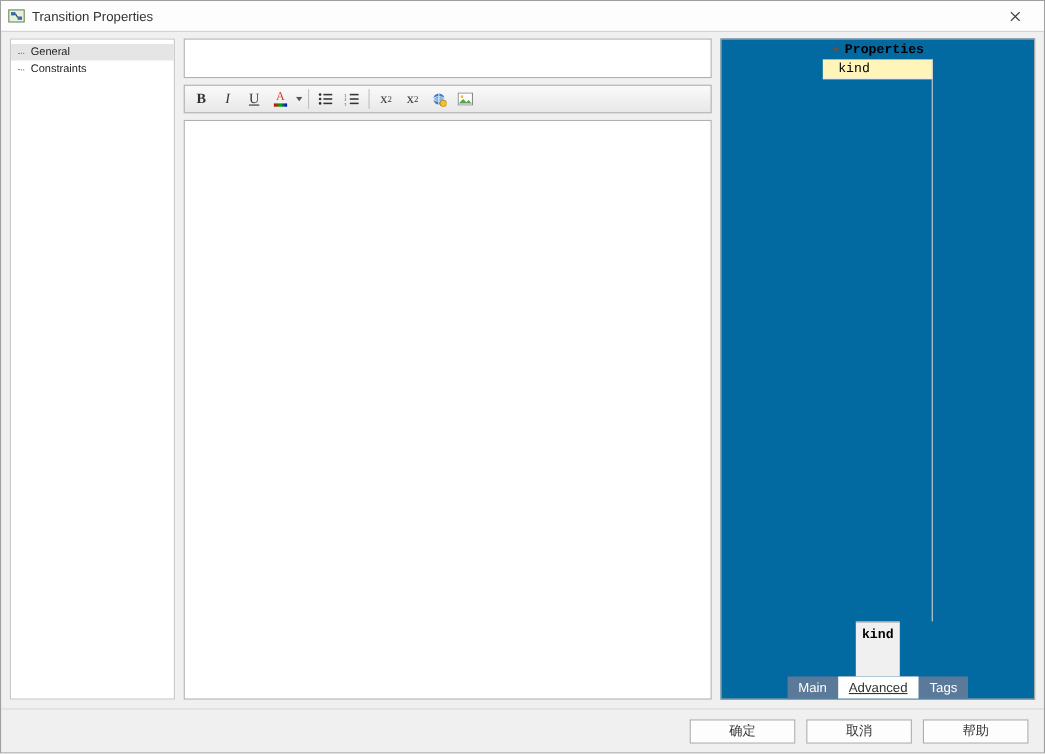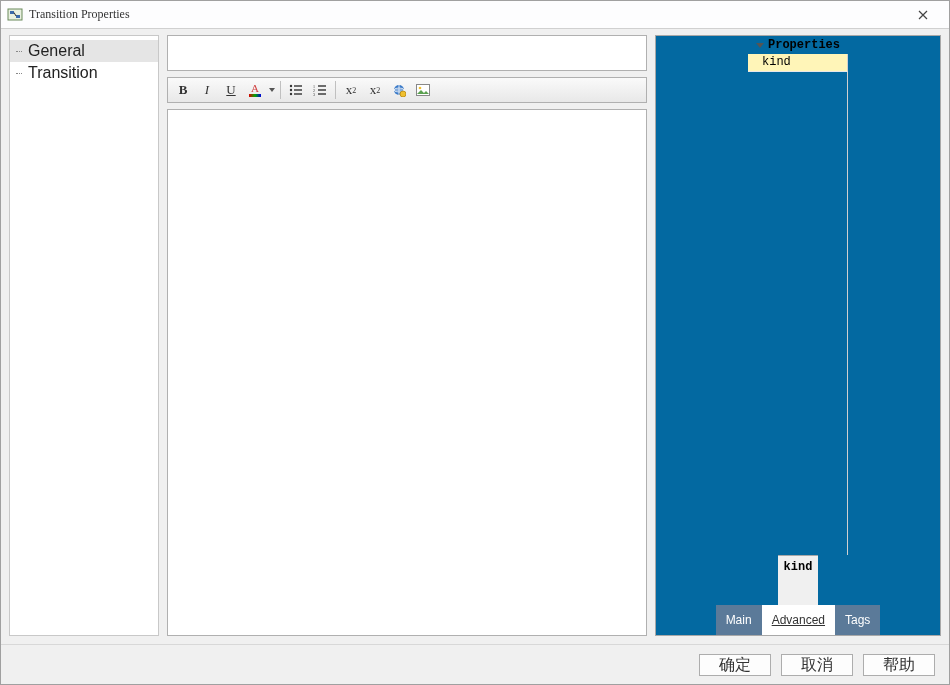--- a/index.html
+++ b/index.html
@@ -20,21 +20,20 @@
       flex-direction: column;
     }
     .titlebar {
       height: 28px;
       background: #fdfdfe;
       border-bottom: 1px solid #d0d0d0;
       display: flex;
       align-items: center;
       padding: 0 6px;
       justify-content: space-between;
-      font-family: Liberation Serif, serif;
     }
     .titlebar-left {
       display: flex;
       align-items: center;
       gap: 6px;
     }
     .titlebar-icon {
       width: 16px;
       height: 16px;
       display: inline-block;
@@ -67,21 +66,21 @@
     .left-nav {
       width: 150px;
       background: #fff;
       border: 1px solid #c8c8c8;
       padding: 4px 0;
     }
     .nav-item {
       padding: 2px 6px 2px 18px;
       position: relative;
       cursor: pointer;
-      font-size: 16px;
+      font-size: 10px;
       color: #222;
     }
     .nav-item::before {
       content: "";
       position: absolute;
       left: 6px;
       top: 50%;
       width: 6px;
       border-top: 1px dotted #888;
     }
@@ -212,21 +211,21 @@
     .props-desc {
       height: 50px;
       border-top: 1px solid #a8a8a8;
       background: #f0f0f0;
       padding: 4px 6px;
       font-family: "Courier New", monospace;
       font-size: 12px;
       font-weight: bold;
     }
     .tabs-bar {
-      height: 30px;
+      height: 20px;
       background: #5b7a99;
       display: flex;
       align-items: stretch;
     }
     .tab {
       padding: 0 10px;
       display: flex;
       align-items: center;
       color: #fff;
       font-size: 12px;
@@ -240,26 +239,26 @@
     .button-bar {
       height: 40px;
       display: flex;
       align-items: center;
       justify-content: flex-end;
       padding: 0 14px;
       gap: 10px;
       border-top: 1px solid #d8d8d8;
     }
     .dlg-btn {
-      width: 72px;
+      width: 96px;
       height: 22px;
       background: #fdfdfd;
       border: 1px solid #adadad;
       cursor: pointer;
-      font-size: 16px;
+      font-size: 12px;
       color: #333;
     }
   </style>
 </head>
 <body>
 
 <div class="window">
 
   <div class="titlebar">
     <div class="titlebar-left">
@@ -281,21 +280,21 @@
   </div>
 
   <div class="content">
     <div class="main-area">
 
       <div class="left-nav">
         <div class="nav-item selected">
           <span>General</span>
         </div>
         <div class="nav-item">
-          <span>Transition</span>
+          <span>Constraints</span>
         </div>
       </div>
 
       <div class="center-pane">
         <div class="name-field" value=""></div>
 
         <div class="toolbar">
           <div class="tb-btn" style="font-weight:bold;">B</div>
           <div class="tb-btn" style="font-style:italic;">I</div>
           <div class="tb-btn" style="text-decoration:underline;">U</div>

